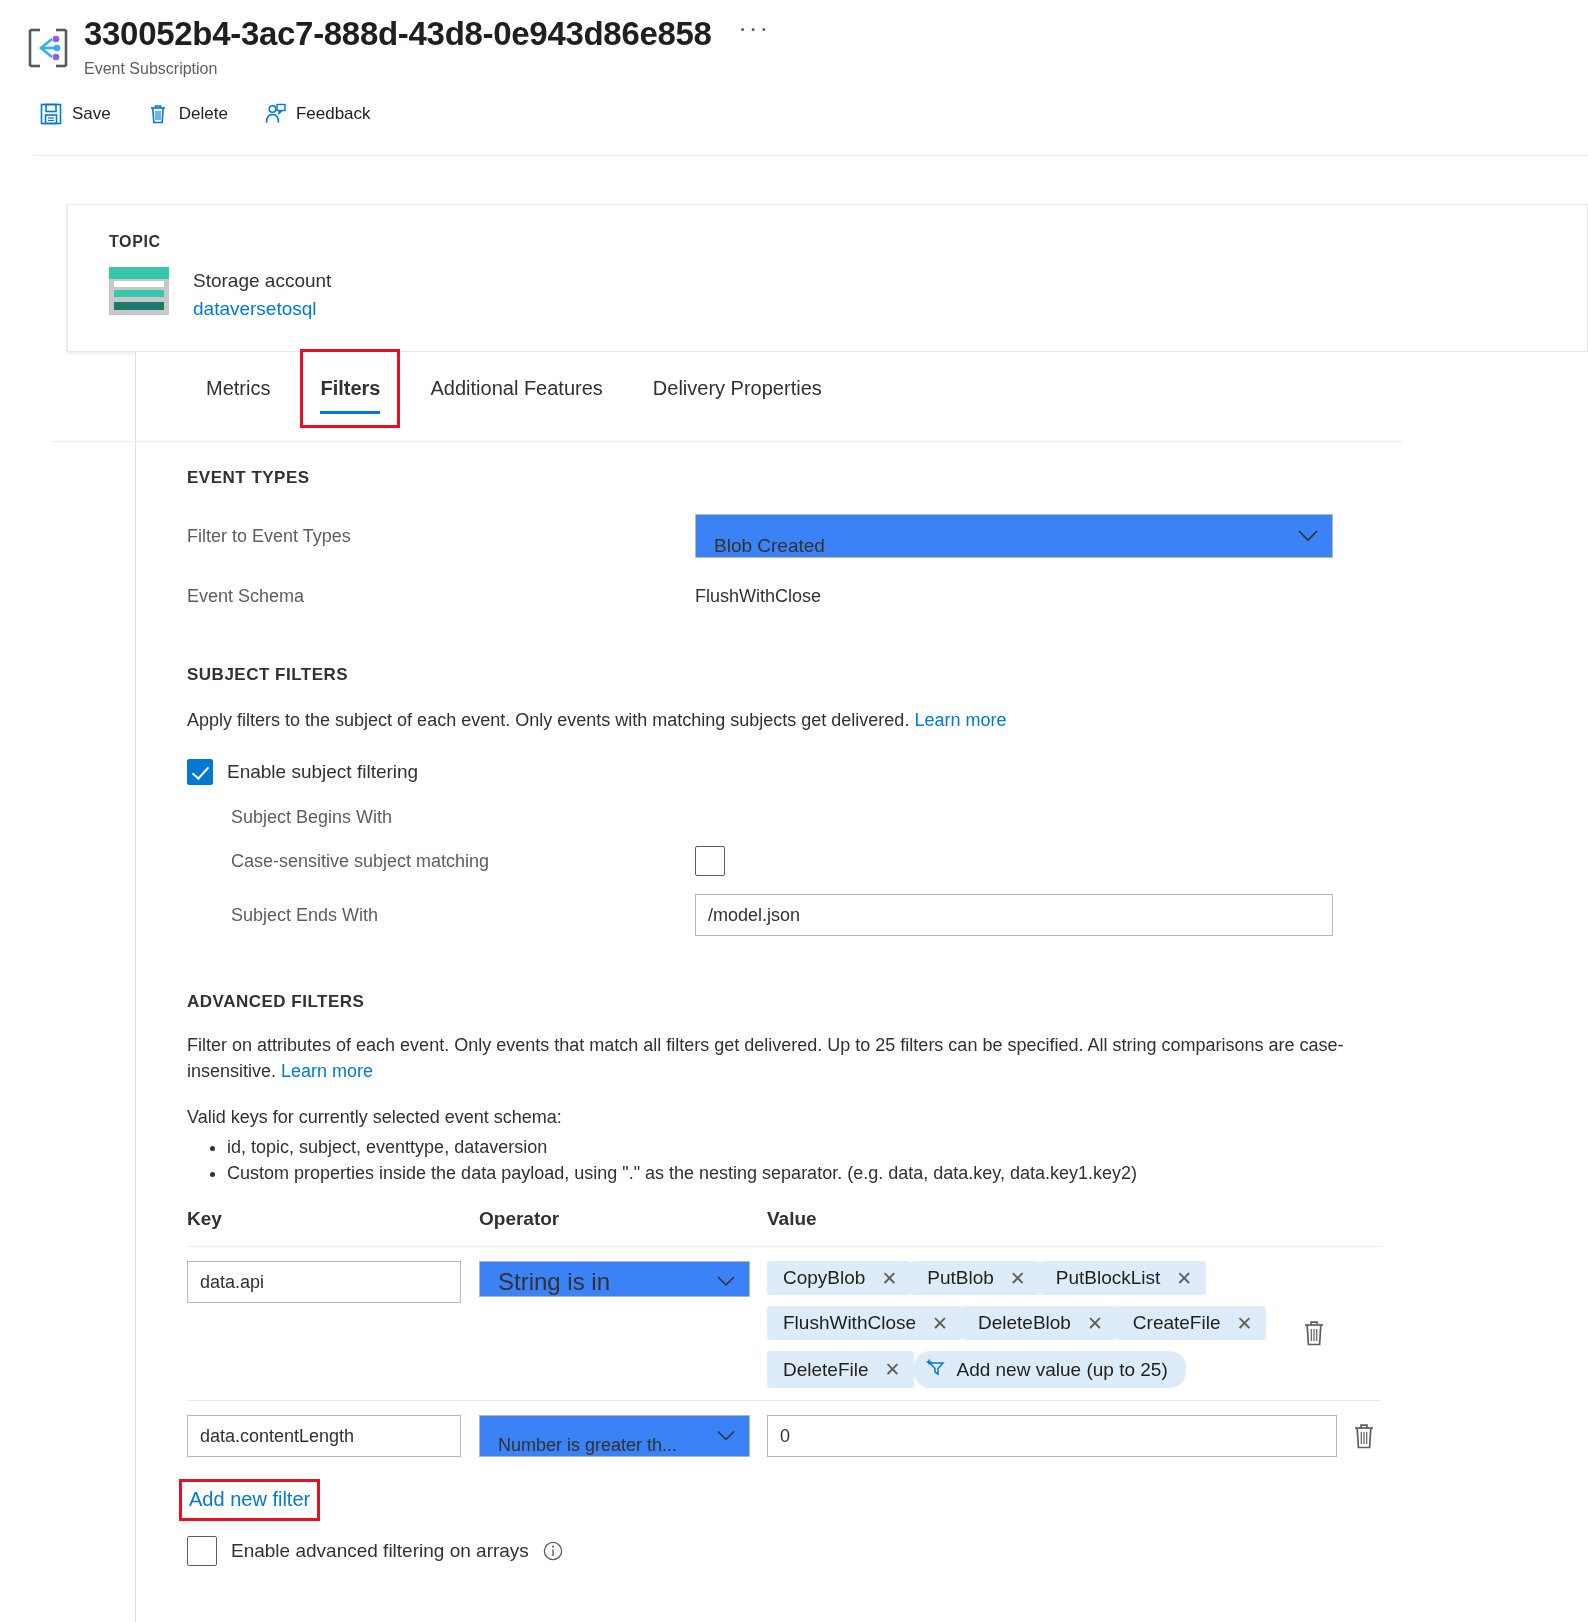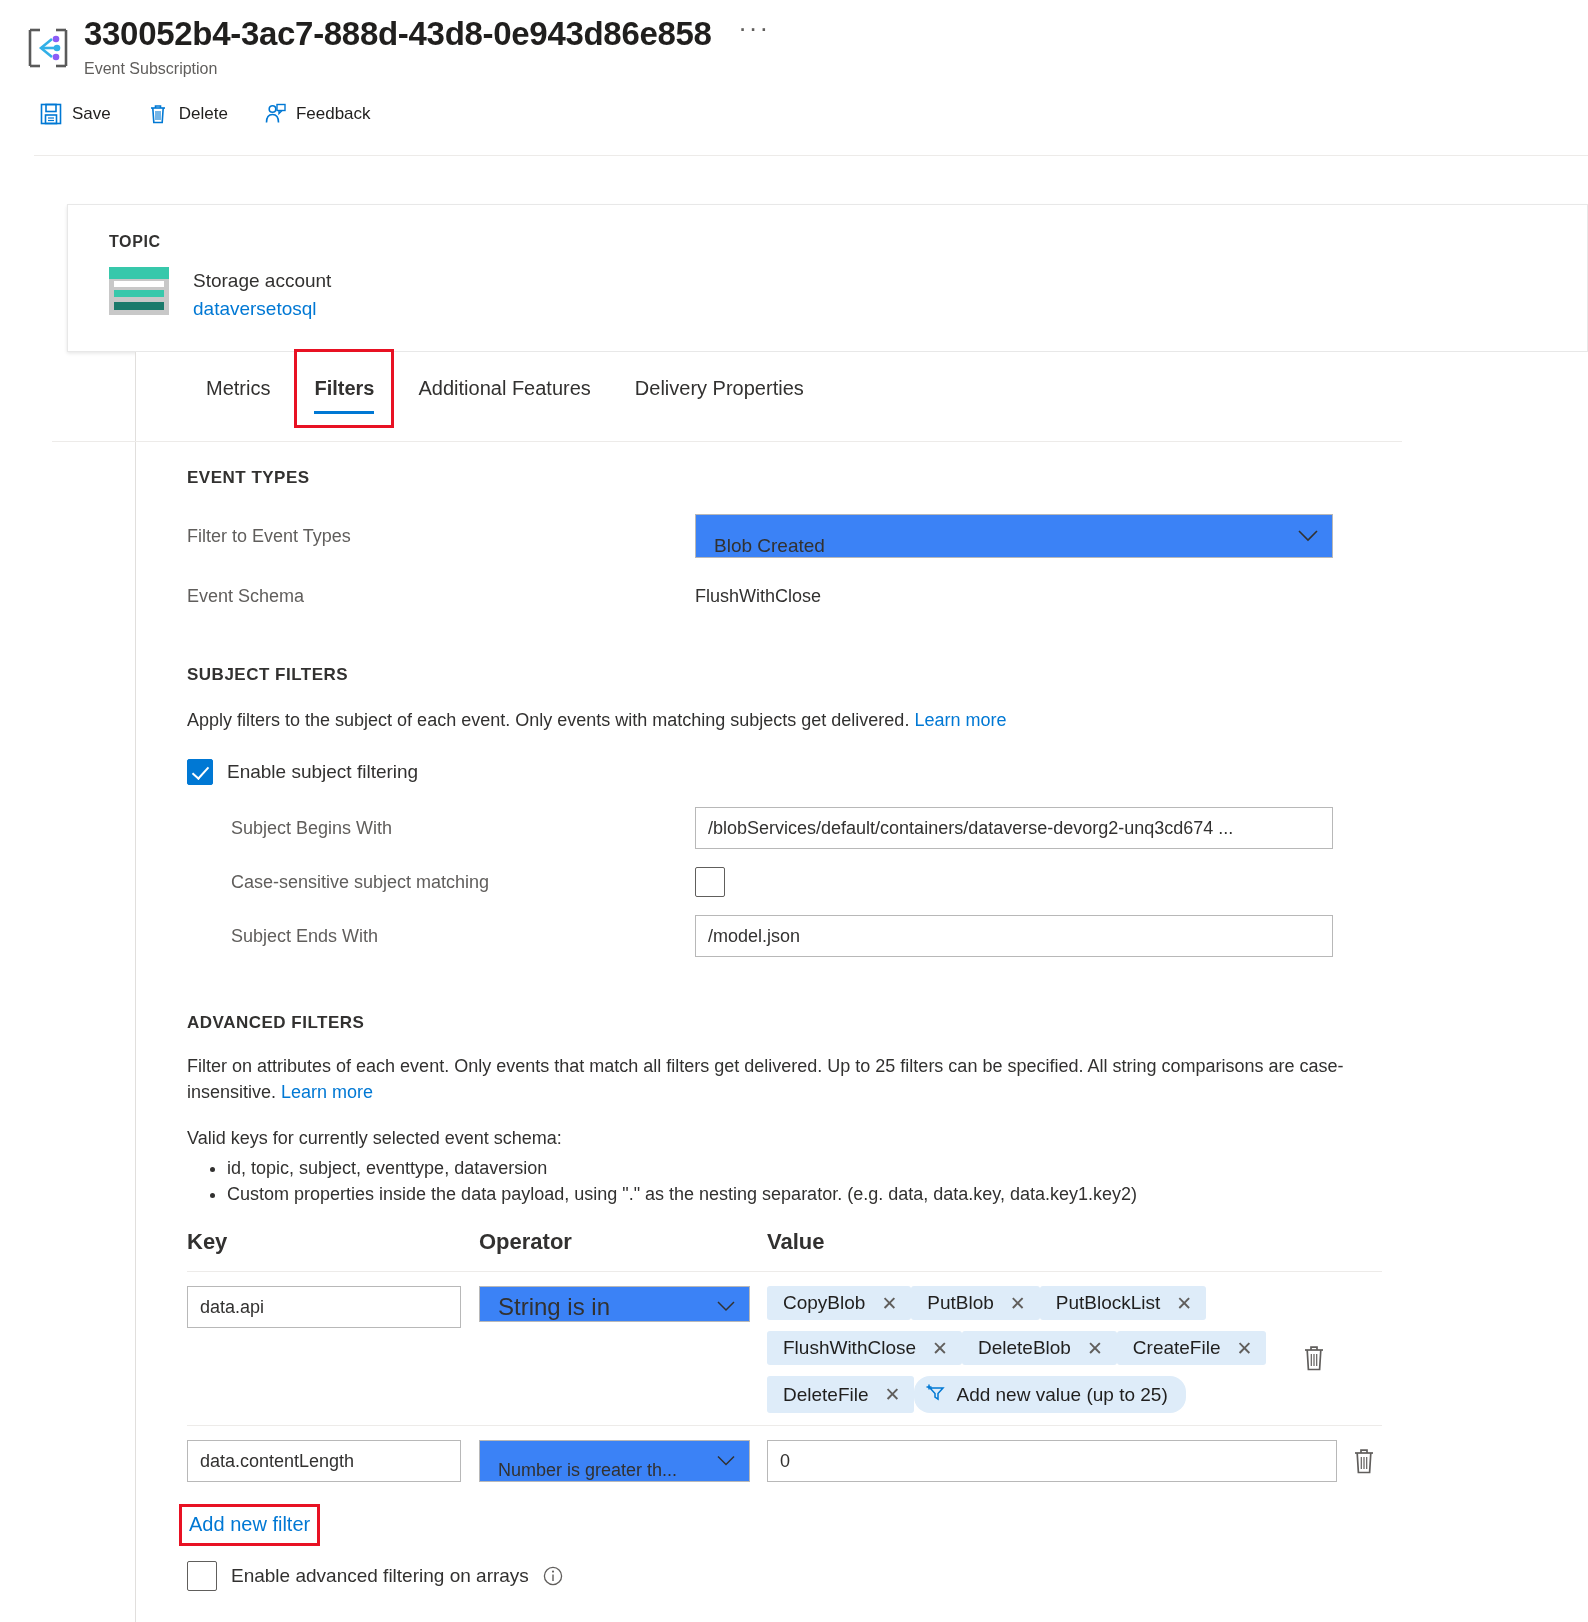--- a/index.html
+++ b/index.html
@@ -145,21 +145,21 @@
     background: #ffffff;
     border-left: 1px solid #e1dfdd;
     box-sizing: border-box;
   }
 
   
   .tabs {
     display: flex;
     align-items: flex-end;
     padding-left: 52px;
-    gap: 8px;
+    gap: 14px;
     height: 62px;
   }
   .tab {
     position: relative;
     font-size: 20px;
     color: #323130;
     padding: 12px 18px 14px 18px;
     cursor: pointer;
     white-space: nowrap;
   }
@@ -274,21 +274,21 @@
     border: solid #fff;
     border-width: 0 2.5px 2.5px 0;
     transform: rotate(42deg);
   }
   .cb-label { font-size: 19px; color: #323130; cursor: pointer; }
 
   
   .filter-table { margin-top: 22px; width: 1195px; }
   .ft-head {
     display: flex;
-    font-size: 22px;
+    font-size: 19px;
     font-weight: 600;
     color: #323130;
     padding-bottom: 16px;
   }
   .col-key { width: 292px; flex:none; }
   .col-op  { width: 288px; flex:none; }
   .col-val { flex: 1; }
   .ft-row {
     display: flex;
     align-items: flex-start;
@@ -499,21 +499,20 @@
       <span class="link">Learn more</span>
     </div>
 
     <div class="checkbox-row" style="margin-top:26px;">
       <span class="cb checked"></span>
       <span class="cb-label">Enable subject filtering</span>
     </div>
 
     <div class="row" style="margin-top:22px;">
       <div class="fld-label indent">Subject Begins With</div>
-      <input class="txt-input" style="width: 638px;" value="/blobServices/default/containers/dataverse-devorg2-unq3cd674 ...">
     </div>
 
     <div class="row" style="margin-top:18px;">
       <div class="fld-label indent">Case-sensitive subject matching</div>
       <span class="cb" style="width:30px;height:30px;"></span>
     </div>
 
     <div class="row" style="margin-top:18px;">
       <div class="fld-label indent">Subject Ends With</div>
       <input class="txt-input" style="width: 638px;" value="/model.json">

